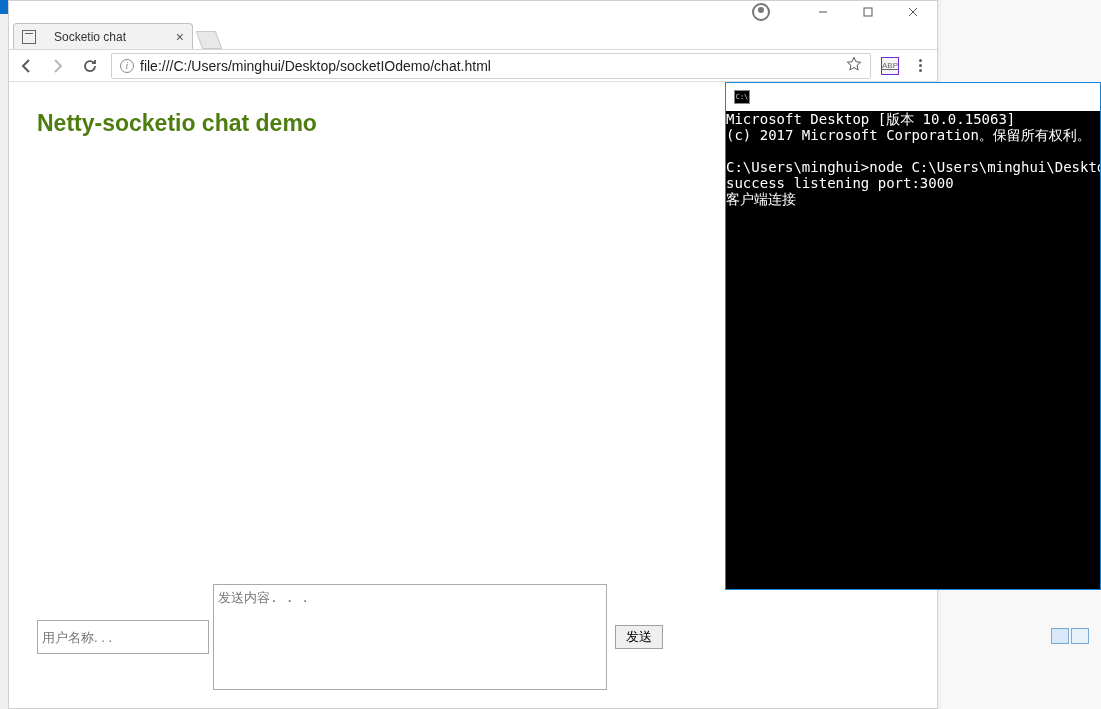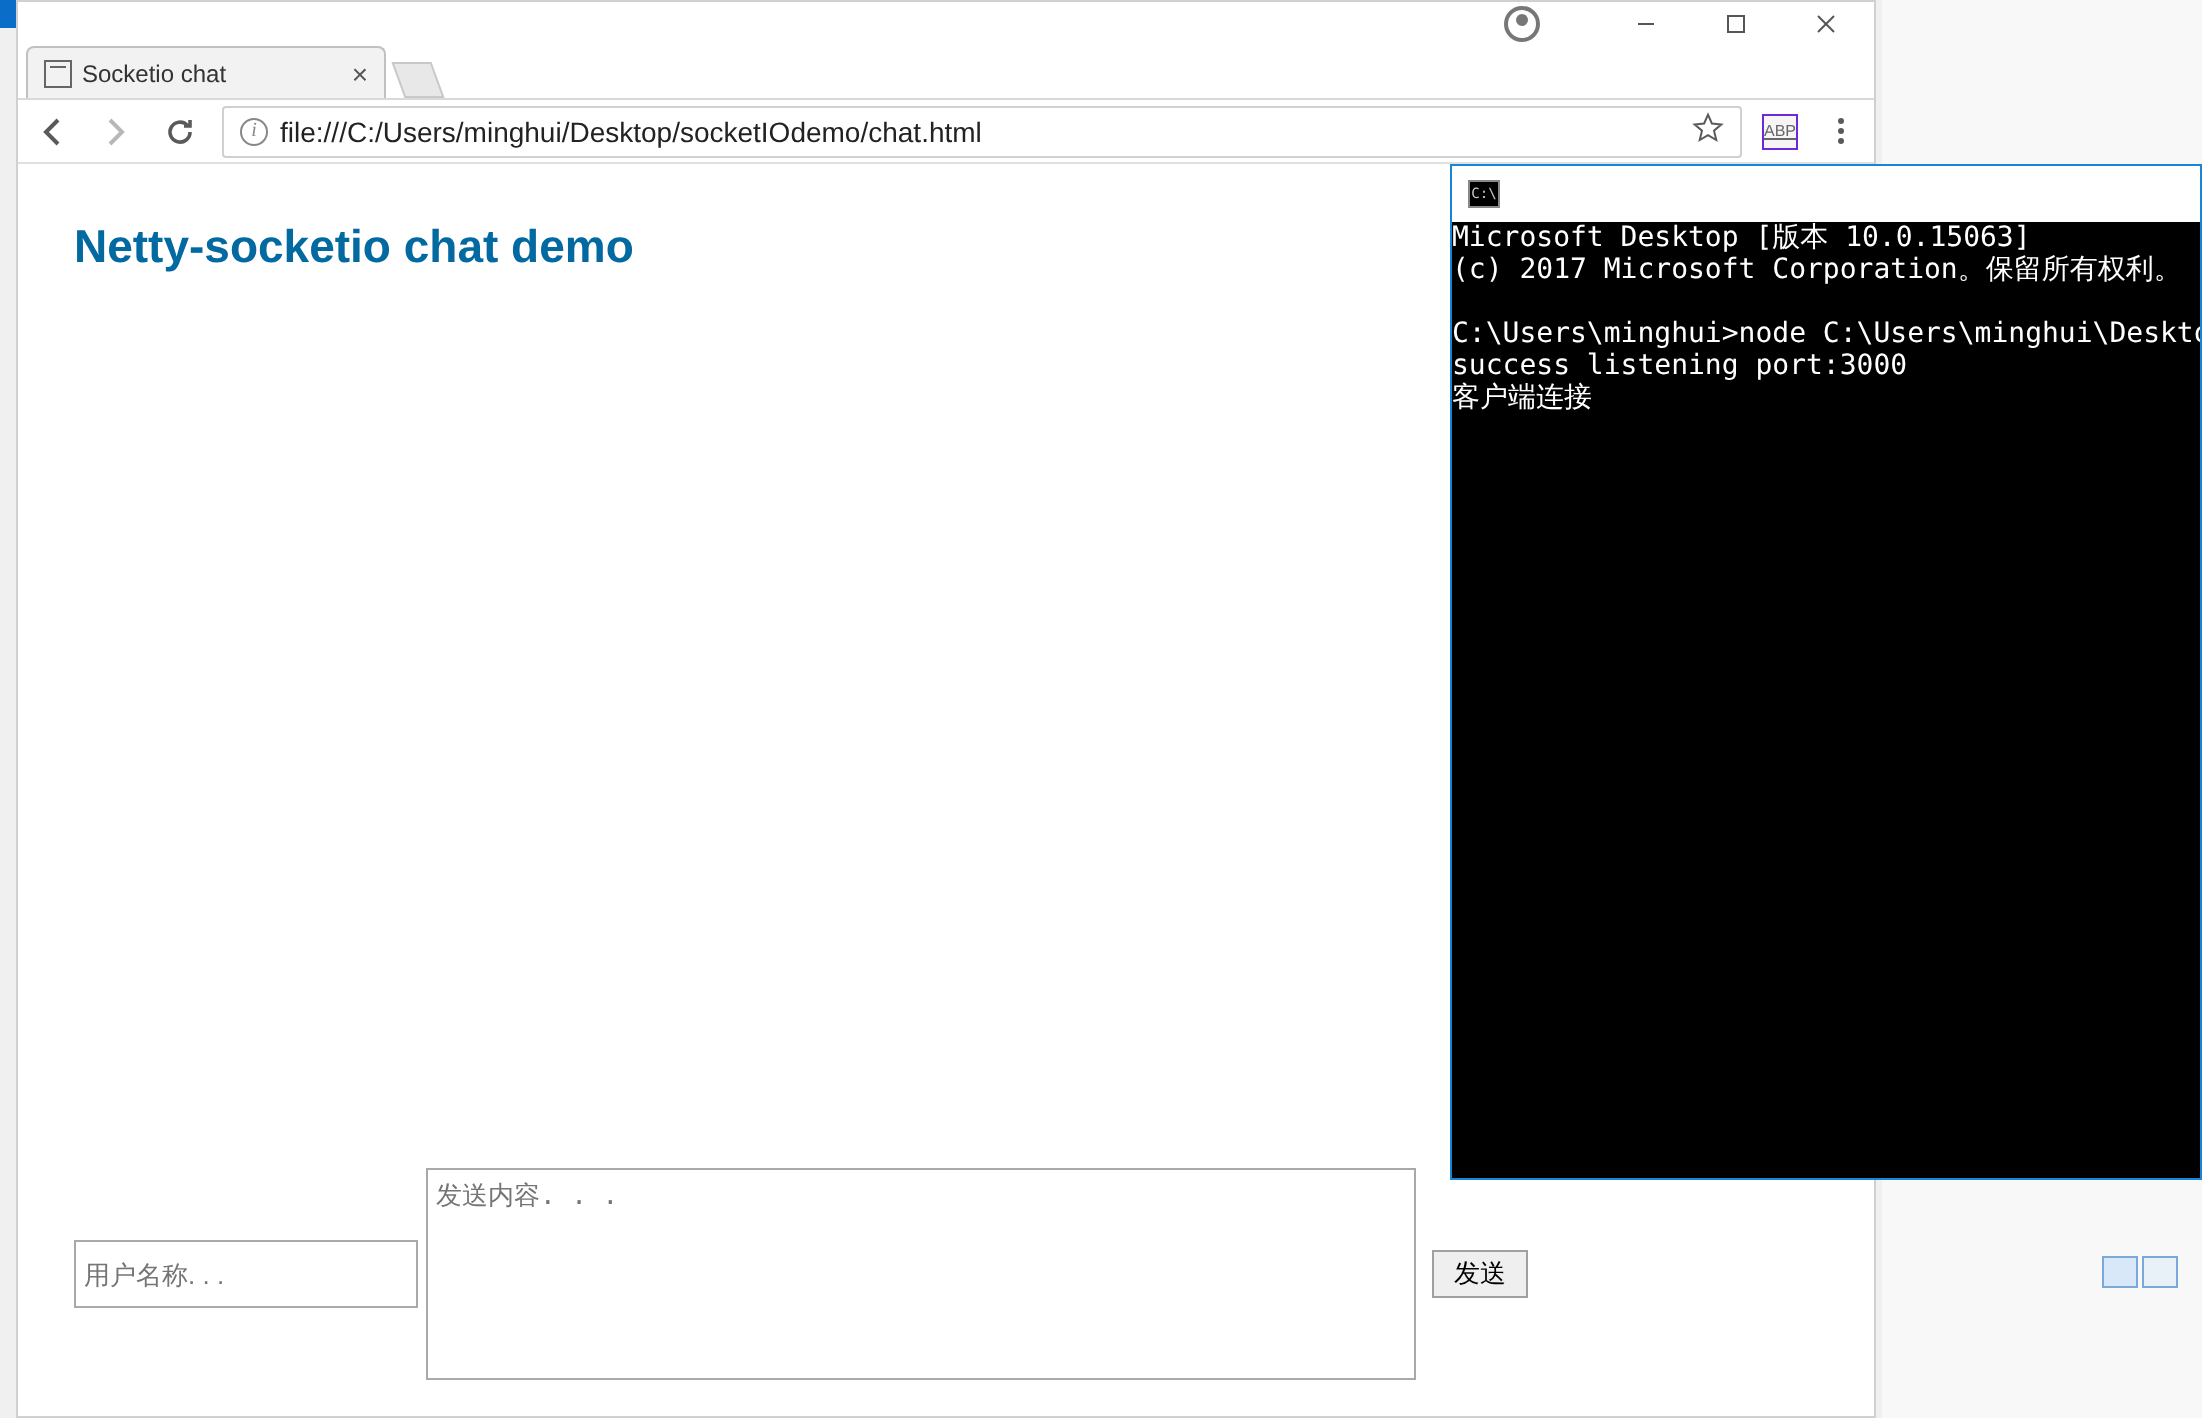--- a/index.html
+++ b/index.html
@@ -64,21 +64,21 @@
       height: 26px;
       background: #f2f2f2;
       border: 1px solid #c0c0c0;
       border-bottom: none;
       border-radius: 4px 4px 0 0;
       display: flex;
       align-items: center;
       padding: 0 8px;
       font-size: 12px;
       color: #333;
-      gap: 5px;
+      gap: 18px;
       min-width: 180px;
     }
     .tab-icon {
       width: 14px; height: 14px;
       border: 1px solid #666;
       position: relative;
     }
     .tab-icon::before {
       content: '';
       position: absolute;
@@ -137,21 +137,21 @@
     
     .page-content {
       padding: 28px 28px;
       background: #fff;
       position: relative;
       height: calc(100% - 81px);
     }
     .page-title {
       font-size: 23px;
       font-weight: bold;
-      color: #0369a1;
+      color: #4d7c0f;
       margin-bottom: 42px;
     }
     .chat-line {
       font-size: 17px;
       color: #222;
     }
     .chat-line .msg { color: #22a83f; }
     
     .chat-form {
       position: absolute;
@@ -163,21 +163,21 @@
       gap: 4px;
     }
     .name-input {
       width: 172px;
       height: 34px;
       border: 1px solid #a9a9a9;
       padding: 2px 4px;
       font-size: 13px;
     }
     .content-input {
-      width: 495px;
+      width: 394px;
       height: 106px;
       border: 1px solid #a9a9a9;
       padding: 4px;
       font-size: 13px;
       resize: none;
     }
     .send-btn {
       height: 24px;
       padding: 0 10px;
       background: #efefef;

